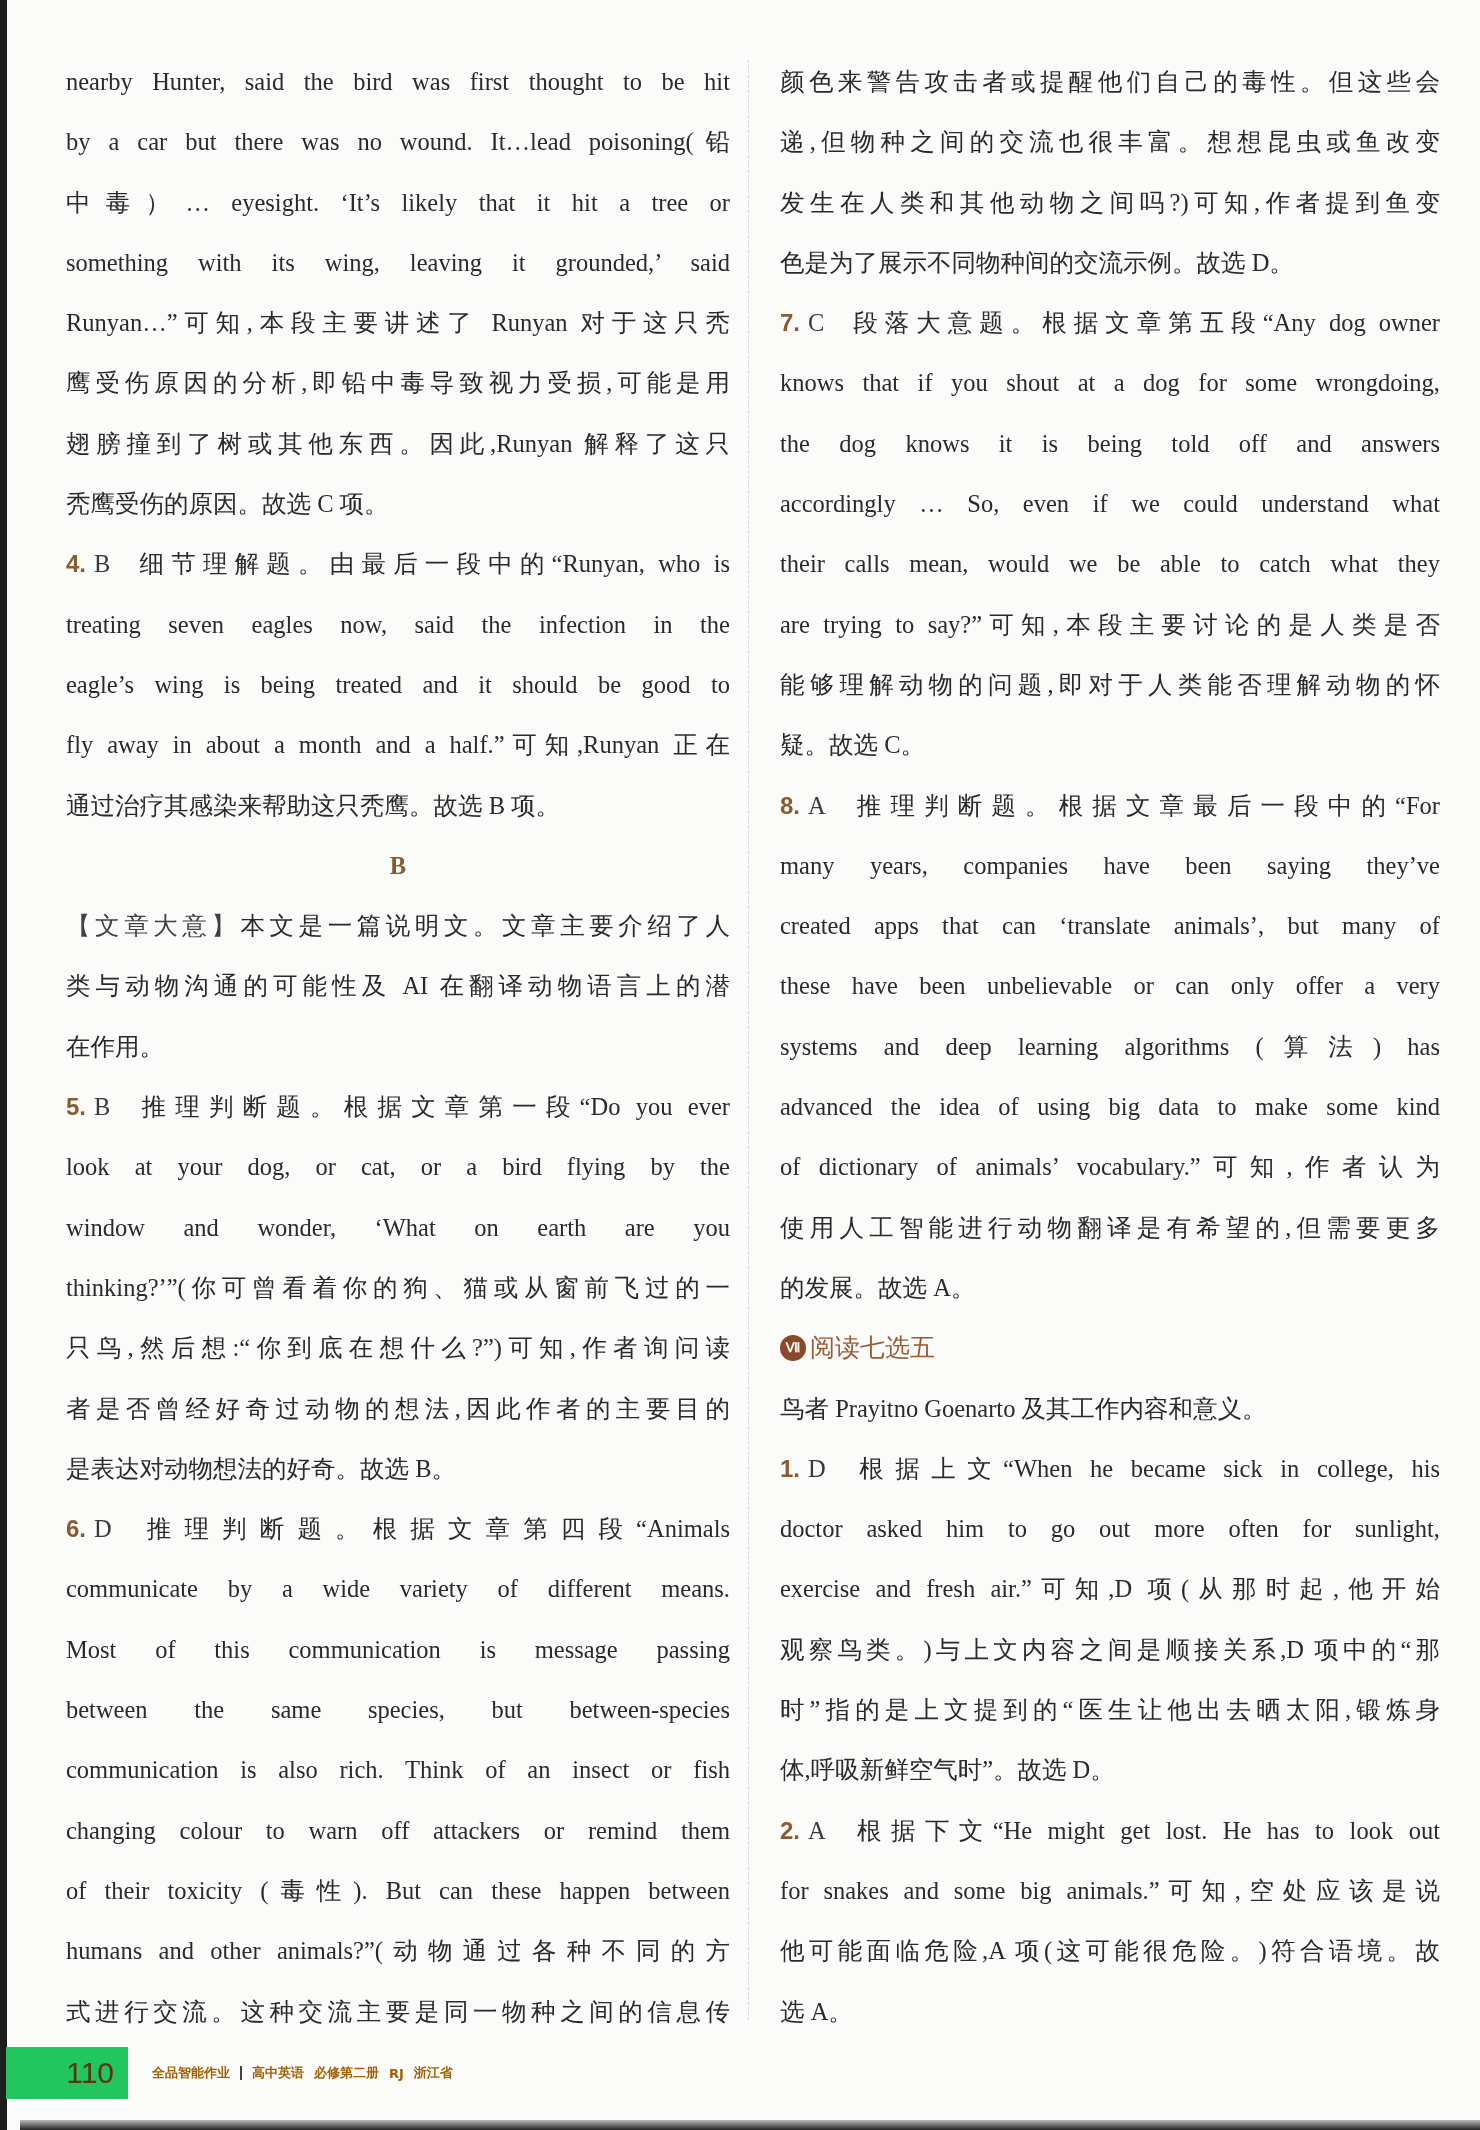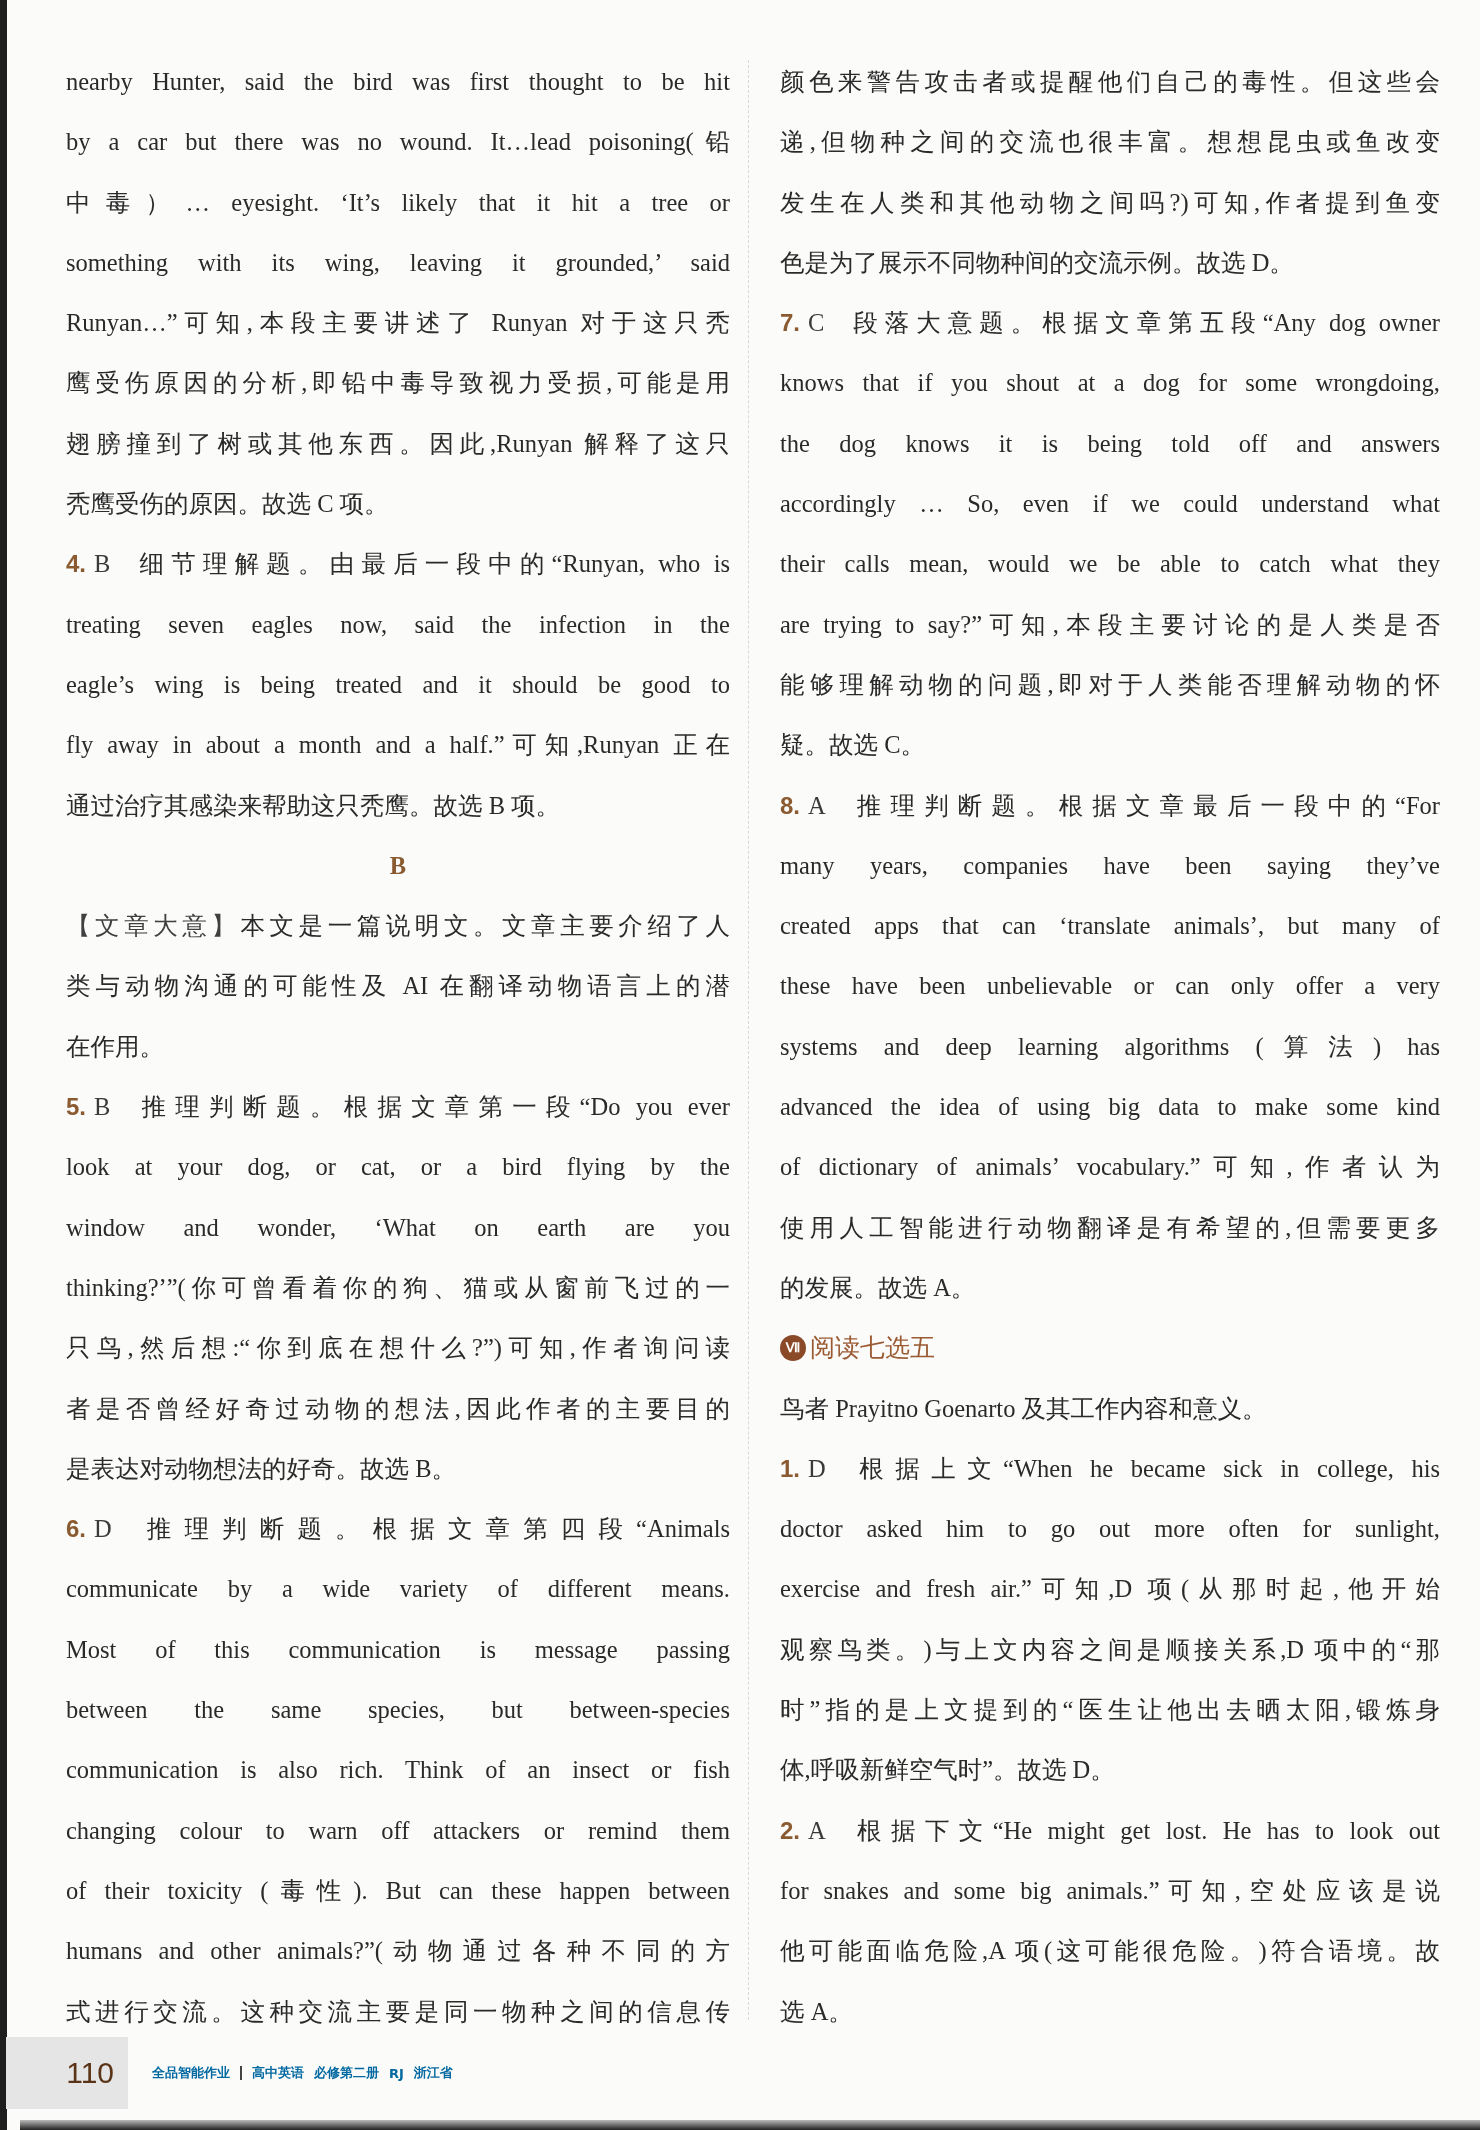--- a/index.html
+++ b/index.html
@@ -107,39 +107,39 @@
       margin-right: 4px;
     }
     .footer {
       position: absolute;
       left: 6px; top: 2043px;
       height: 60px;
       display: flex;
       align-items: center;
     }
     .page-num-box {
-      width: 122px; height: 72px;
-      background: #e5e5e5;
+      width: 122px; height: 52px;
+      background: #22c55e;
       display: flex;
       align-items: center;
       justify-content: flex-end;
       padding-right: 14px;
       box-sizing: border-box;
     }
     .page-num {
       font-family: "Liberation Sans", "DejaVu Sans", sans-serif;
       font-size: 30px;
       color: #5a3418;
     }
     .footer-text {
       margin-left: 24px;
       font-family: "DejaVu Sans", "Liberation Sans", sans-serif;
       font-size: 13px;
       font-weight: bold;
-      color: #0369a1;
+      color: #a16207;
       display: flex;
       gap: 10px;
       align-items: center;
     }
     .footer-sep {
       width: 2px; height: 14px;
       background: #444;
       display: inline-block;
     }
   </style>

